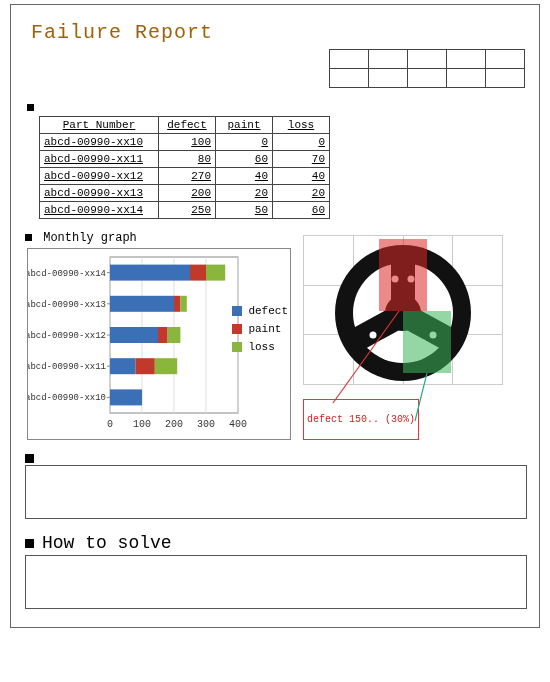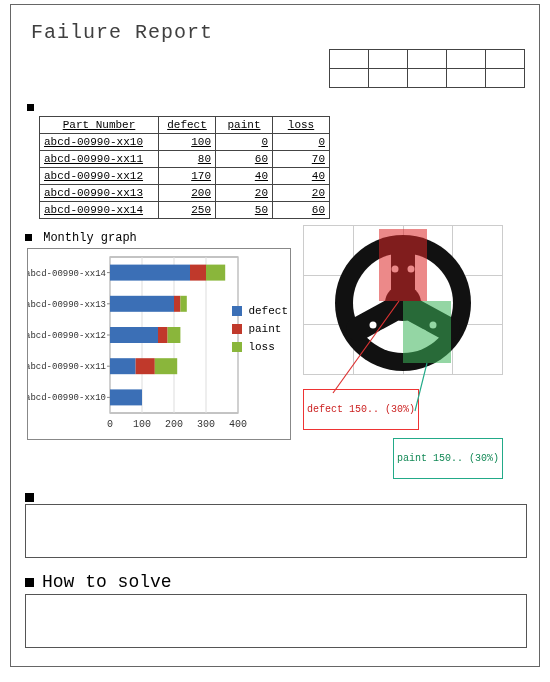--- a/index.html
+++ b/index.html
@@ -15,21 +15,21 @@
     background: #fff;
     padding: 14px 14px 18px 14px;
     box-sizing: border-box;
     position: relative;
   }
   .title {
     font-family: "Courier New", monospace;
     font-size: 20px;
     letter-spacing: 1px;
     margin: 2px 0 8px 6px;
-    color: #404040;
+    color: #a16207;
   }
   .small-grid {
     position: absolute;
     top: 44px;
     right: 14px;
     border-collapse: collapse;
   }
   .small-grid td {
     border: 1px solid #444;
     width: 36px;
@@ -60,21 +60,21 @@
     height: 14px;
     text-decoration: underline;
   }
   table.data th { font-weight: normal; }
   table.data td.num { text-align: right; }
   .col-part { width: 110px; text-align: center;}
   .col-val { width: 48px; text-align: center;}
 
   .row-main {
     display: flex;
-    align-items: flex-start;
+    align-items: flex-end;
     margin-top: 6px;
   }
   .chart-area {
     width: 262px;
     height: 190px;
     border: 1px solid #888;
     position: relative;
     margin-left: 2px;
     overflow: hidden;
   }
@@ -200,21 +200,21 @@
           <td class="num">0</td>
         </tr>
         <tr>
           <td>abcd-00990-xx11</td>
           <td class="num">80</td>
           <td class="num">60</td>
           <td class="num">70</td>
         </tr>
         <tr>
           <td>abcd-00990-xx12</td>
-          <td class="num">170</td>
+          <td class="num">270</td>
           <td class="num">40</td>
           <td class="num">40</td>
         </tr>
         <tr>
           <td>abcd-00990-xx13</td>
           <td class="num">200</td>
           <td class="num">20</td>
           <td class="num">20</td>
         </tr>
         <tr>
@@ -330,21 +330,20 @@
 
           <rect x="76" y="4" width="48" height="72" fill="rgba(220,40,40,0.55)"></rect>
           <rect x="100" y="76" width="48" height="62" fill="rgba(60,180,90,0.55)"></rect>
 
           <line x1="96" y1="76" x2="30" y2="168" stroke="#d33" stroke-width="1.2"></line>
           <line x1="124" y1="138" x2="112" y2="186" stroke="#2a8" stroke-width="1.2"></line>
         </svg>
       </div>
       <div class="callout-wrap">
         <div><span class="callout red">defect 150.. (30%)</span></div>
-        <div class="g"><span class="callout green">paint 150.. (30%)</span></div>
       </div>
     </div>
   </div>
 
   <div class="big-section">
     <div class="big-title">
       <span class="bullet" style="width:9px;height:9px;margin-right:8px"></span>
     </div>
     <div class="big-box"></div>
   </div>

